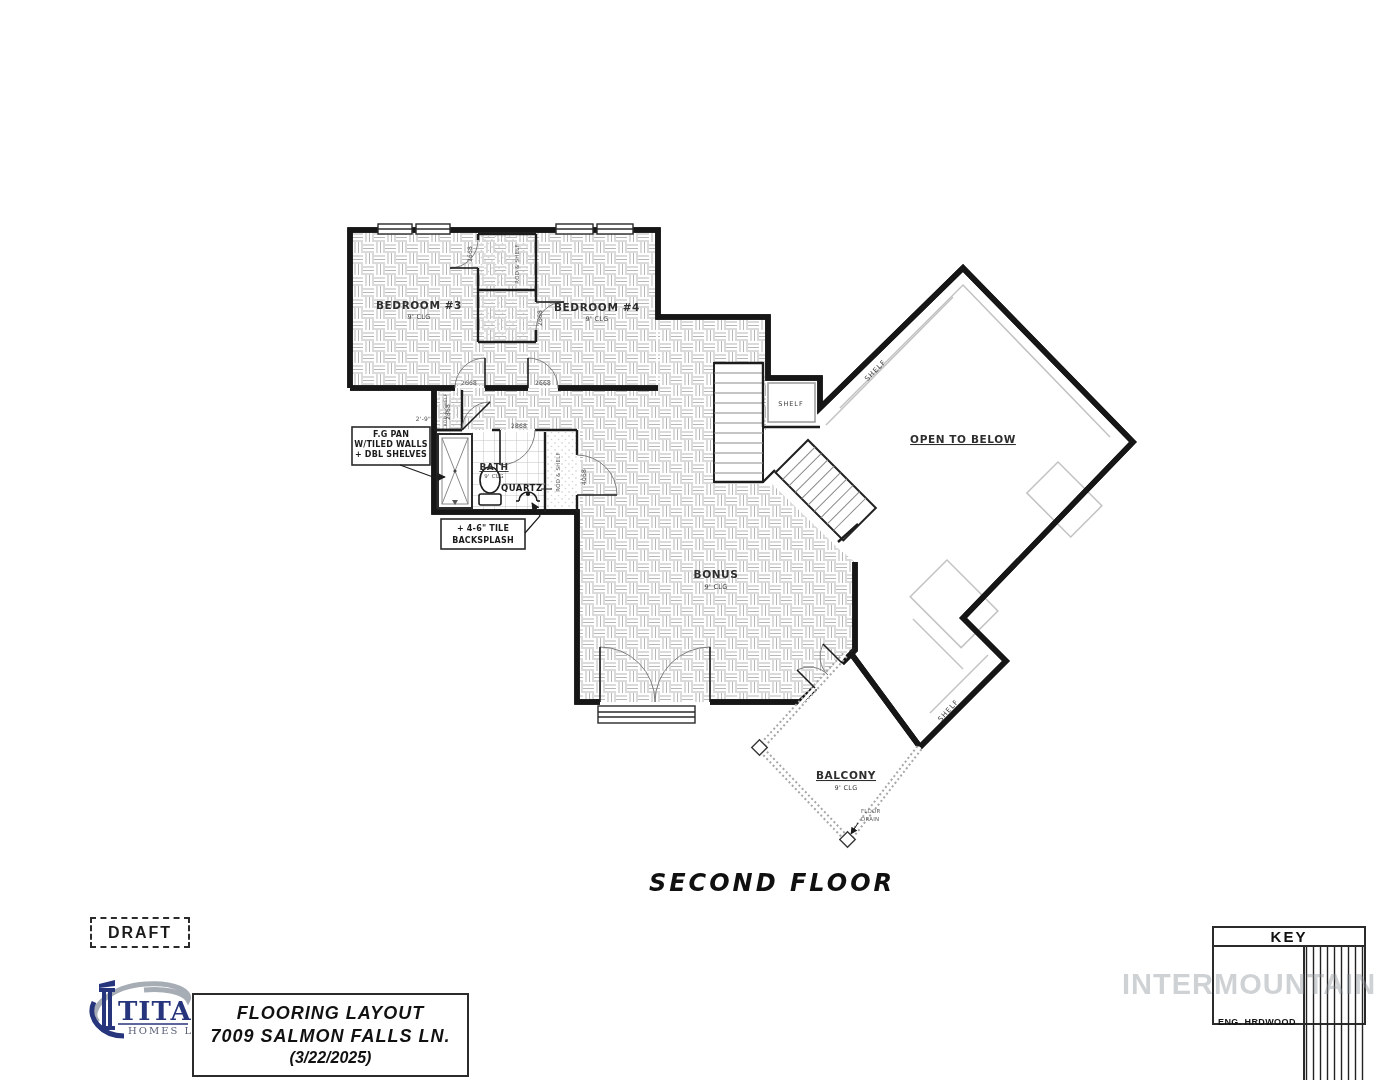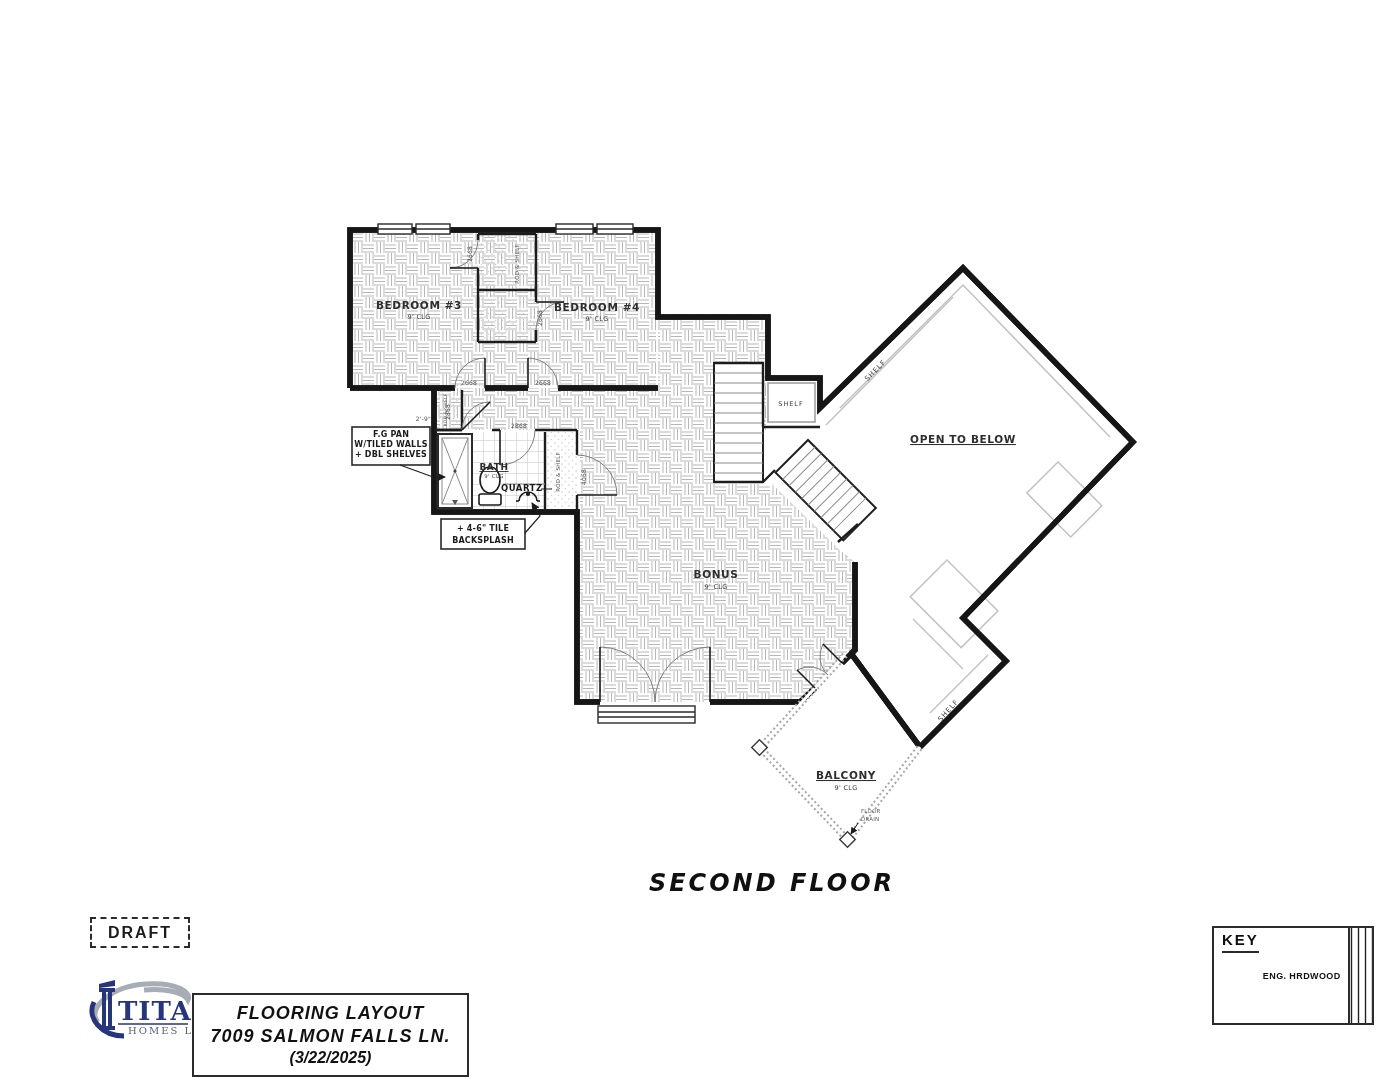--- a/index.html
+++ b/index.html
@@ -19,21 +19,21 @@
      border:2.5px dashed #2b2b2b;display:flex;align-items:center;justify-content:center;
      font-weight:bold;font-size:16px;letter-spacing:2px;color:#1b1b1b;background:#fff;}
   .title-block{position:absolute;left:192px;top:963px;width:273px;height:80px;
      border:2px solid #2b2b2b;background:#fff;display:flex;flex-direction:column;
      align-items:center;justify-content:center;gap:2px;margin-top:30px;}
   .title-block .l1,.title-block .l2{font-weight:bold;font-style:italic;font-size:18px;
      letter-spacing:1px;color:#111;}
   .title-block .l3{font-weight:bold;font-style:italic;font-size:16px;color:#111;}
   .logo{position:absolute;left:84px;top:962px;width:112px;height:92px;}
   .key-box{position:absolute;left:1212px;top:926px;width:150px;height:95px;
-     border:2px solid #2b2b2b;background:transparent;display:flex;flex-direction:row;padding-left:8px;}
+     border:2px solid #2b2b2b;background:transparent;display:flex;flex-direction:column;}
   .key-header{height:23px;border-bottom:2px solid #2b2b2b;display:flex;align-items:center;
      justify-content:center;font-weight:bold;font-size:15px;letter-spacing:2px;color:#111;}
   .key-row{flex:1;display:flex;border-bottom:2px solid #2b2b2b;}
   .key-row:last-child{border-bottom:none;}
   .key-label{width:85px;display:flex;align-items:center;padding-left:4px;
      font-weight:bold;font-size:9px;letter-spacing:.4px;color:#111;}
   .key-swatch{flex:1;border-left:2px solid #2b2b2b;}
   .key-swatch svg{display:block;width:100%;height:100%;}
   .watermark{position:absolute;left:1122px;top:968px;width:270px;
      font-weight:bold;font-size:29px;letter-spacing:1px;color:#8f959b;opacity:.42;
@@ -334,14 +334,15 @@
     <div class="key-label">ENG. HRDWOOD</div>
     <div class="key-swatch">
       <svg preserveAspectRatio="none">
             <rect x="0" y="0" width="100%" height="100%" fill="url(#patKeyHW)"></rect>
           </svg>
     </div>
   </div>
 
 </div>
 
+<div class="watermark">INTERMOUNTAIN</div>
 
 </div>
 
 </body></html>

